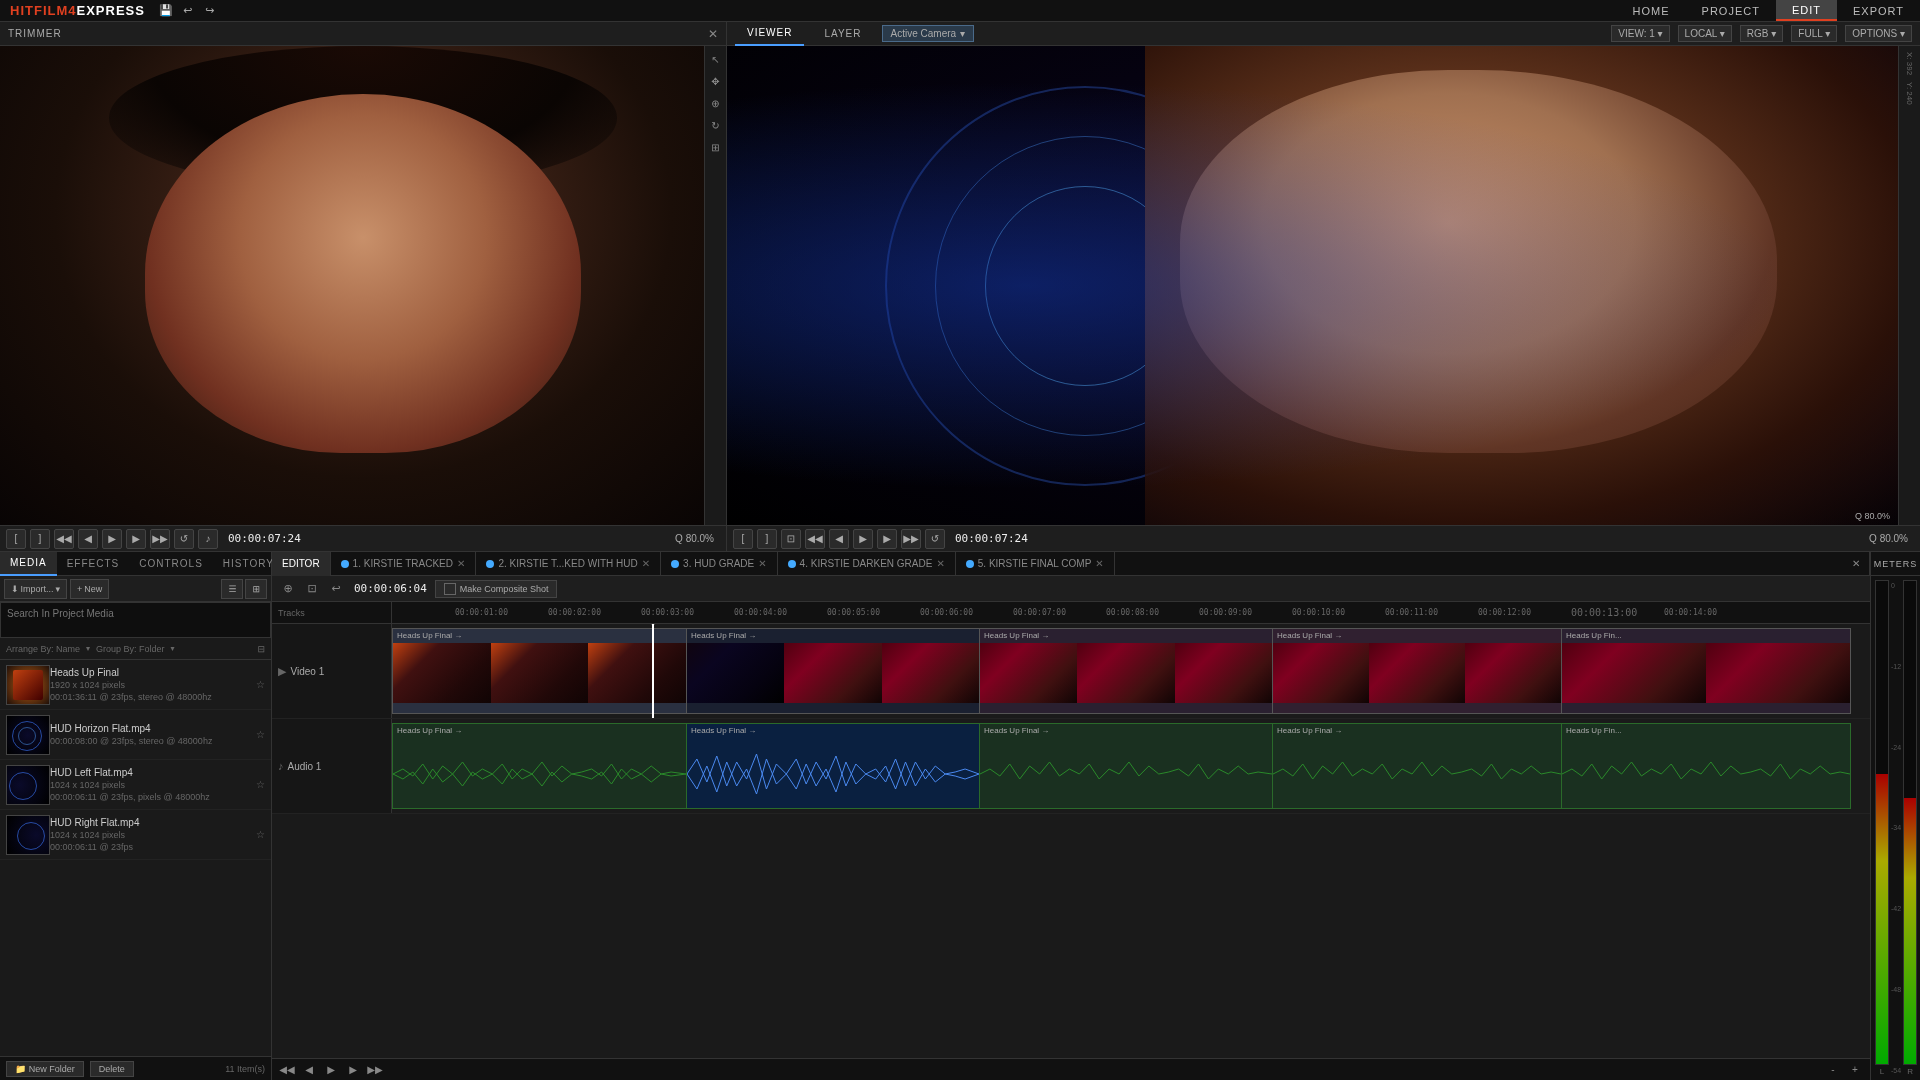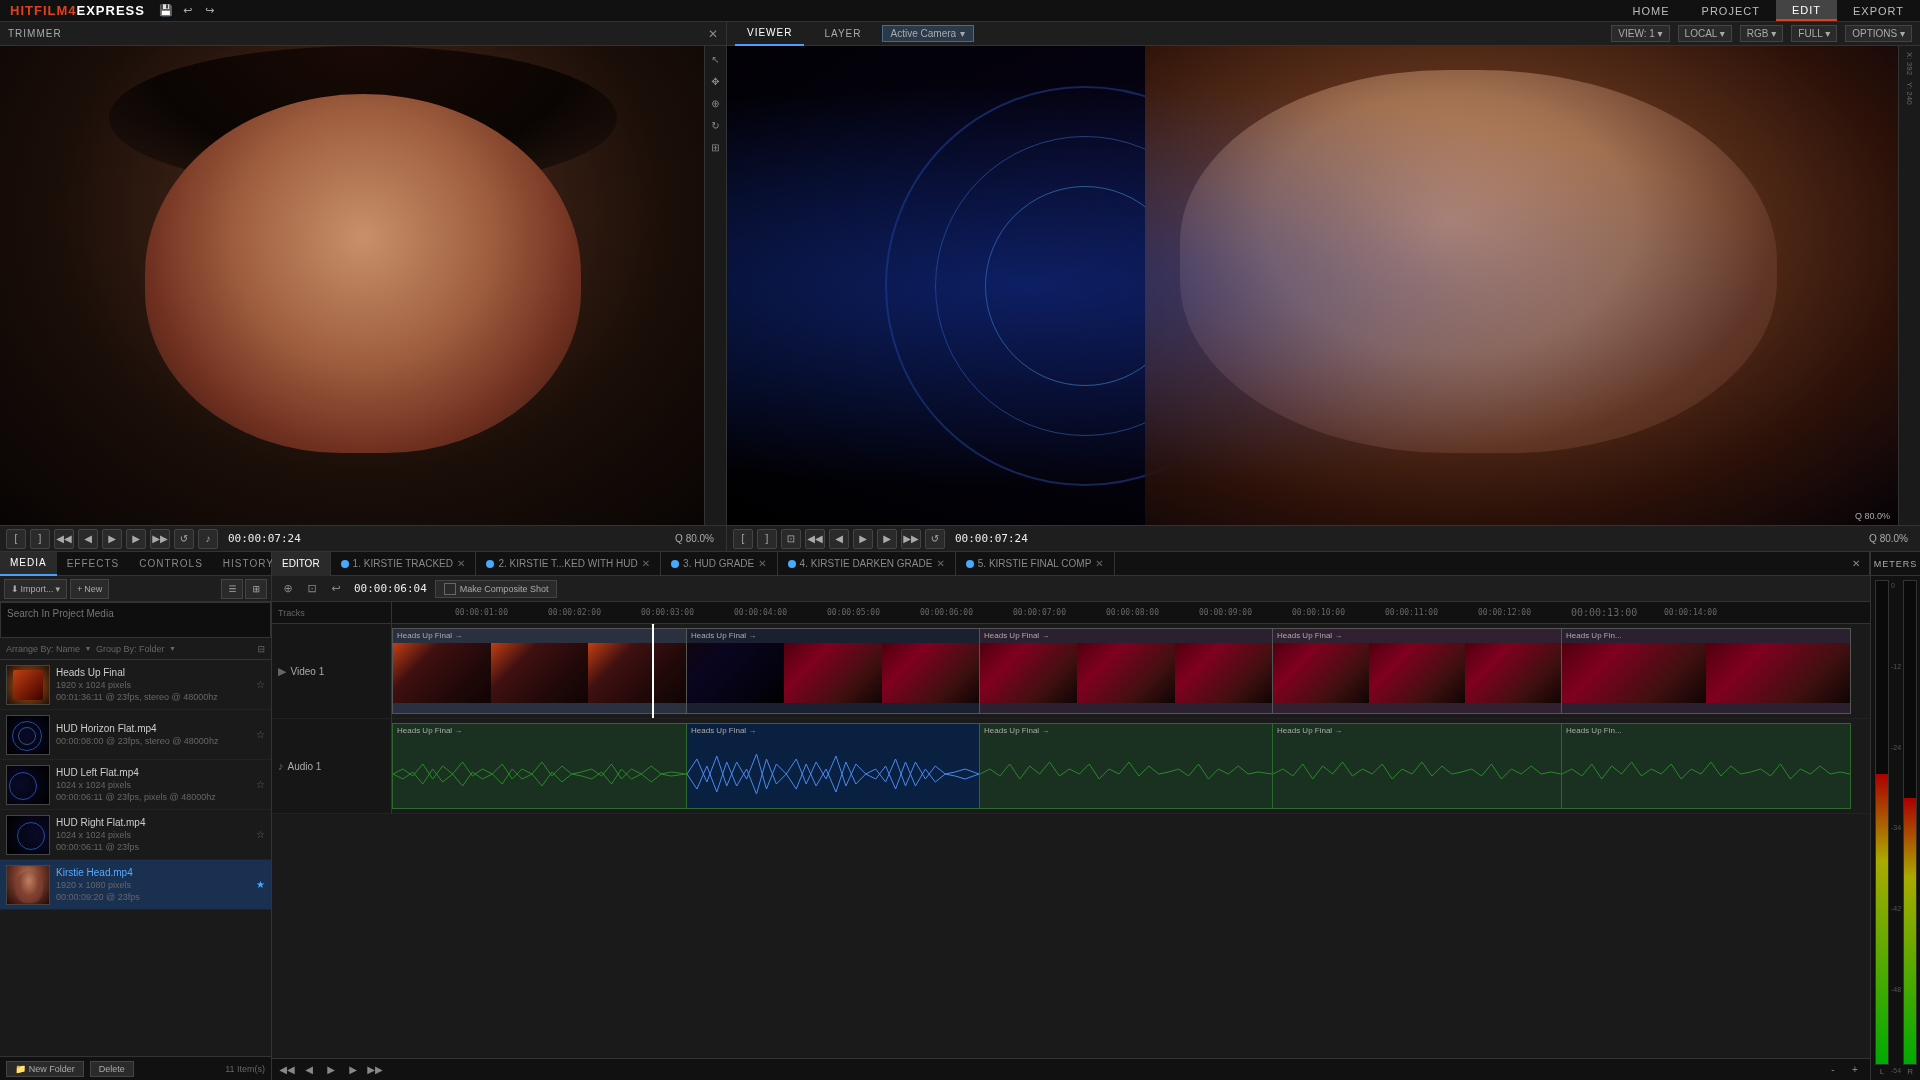--- a/index.html
+++ b/index.html
@@ -435,21 +435,20 @@
     #media-list {
       flex: 1;
       overflow-y: auto;
       background: #1a1a1a;
     }
     .media-item {
       height: 50px;
       display: flex;
       align-items: center;
       padding: 0 6px;
-      gap: 6px;
       cursor: pointer;
       border-bottom: 1px solid #222;
     }
     .media-item.selected { background: #1a3050; }
     .media-thumb {
       width: 44px;
       height: 40px;
       background: #333;
       border: 1px solid #444;
       flex-shrink: 0;
@@ -987,31 +986,20 @@
             <div class="thumb-circle" style="width:28px;height:28px;top:6px;left:10px;border-color:rgba(60,120,255,0.6);"></div>
           </div>
           <div class="media-info">
             <div class="media-name">HUD Right Flat.mp4</div>
             <div class="media-details">1024 x 1024 pixels</div>
             <div class="media-details">00:00:06:11 @ 23fps</div>
           </div>
           <div class="media-star">☆</div>
         </div>
 
-        <div class="media-item selected">
-          <div class="media-thumb thumb-kirstie">
-            <div style="position:absolute;top:5px;left:8px;width:28px;height:32px;background:radial-gradient(ellipse at 50% 30%,#c08060,#804030,transparent);border-radius:50% 50% 40% 40%;"></div>
-          </div>
-          <div class="media-info">
-            <div class="media-name selected-text">Kirstie Head.mp4</div>
-            <div class="media-details">1920 x 1080 pixels</div>
-            <div class="media-details">00:00:09:20 @ 23fps</div>
-          </div>
-          <div class="media-star starred">★</div>
-        </div>
       </div>
       <div id="media-footer">
         <div class="footer-btn">
           <span>📁</span>
           <span>New Folder</span>
         </div>
         <div class="footer-btn">Delete</div>
         <span class="footer-count">11 Item(s)</span>
       </div>
     </div>

